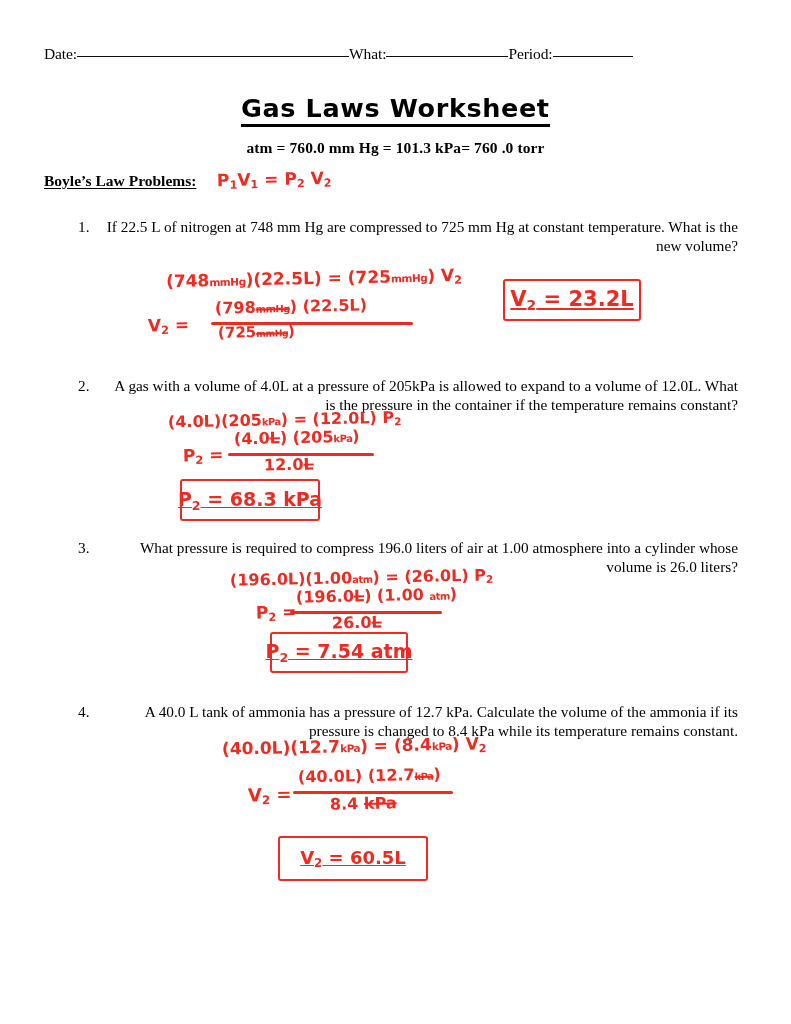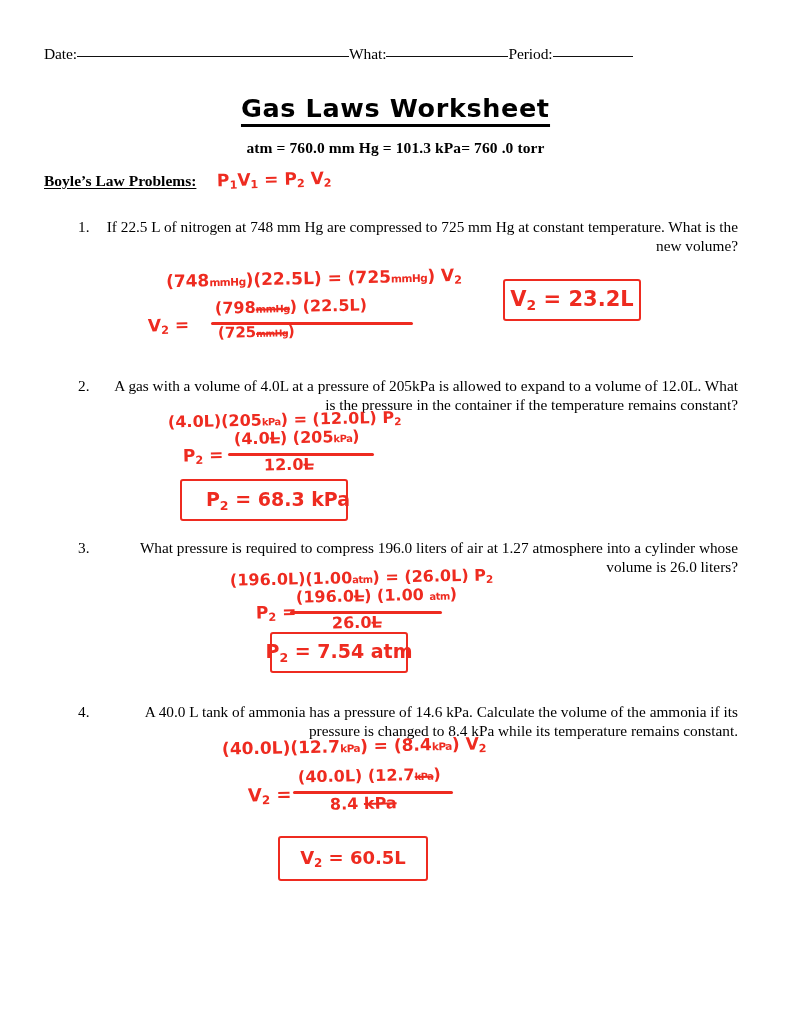--- a/index.html
+++ b/index.html
@@ -128,20 +128,21 @@
     position: absolute;
     border: 2.8px solid #ee2b20;
     border-radius: 3px;
     color: #ee2b20;
     font-family: "DejaVu Sans", sans-serif;
     font-weight: bold;
     white-space: nowrap;
     display: flex;
     align-items: center;
     justify-content: center;
+    text-decoration: underline;
   }
   .answer-box sub { font-size: 0.66em; vertical-align: -0.28em; }
 </style>
 </head>
 <body>
 
 <div class="header-row">
   <span>Date:</span><span class="blank blank-name"></span><span>What:</span><span class="blank blank-date"></span><span>Period:</span><span class="blank blank-period"></span>
 </div>
 
@@ -184,46 +185,46 @@
 <div class="hand hand-skew" style="left:168px; top:412px; font-size:16px;">
   (4.0L)(205<span class="sm">kPa</span>) = (12.0L) P<sub>2</sub>
 </div>
 <div class="hand hand-skew" style="left:183px; top:447px; font-size:17px;">P<sub>2</sub> =</div>
 <div class="hand hand-skew" style="left:234px; top:430px; font-size:16px;">
   (4.0<span class="strike">L</span>) (205<span class="sm">kPa</span>)
 </div>
 <div class="frac-bar" style="left:228px; top:453px; width:146px;"></div>
 <div class="hand hand-skew" style="left:264px; top:457px; font-size:16px;">12.0<span class="strike">L</span></div>
 
-<div class="answer-box" style="left:180px; top:479px; width:136px; height:38px; font-size:19px;padding-left:28px;">
+<div class="answer-box" style="left:180px; top:479px; width:136px; height:38px; font-size:19px;">
   <span>P<sub>2</sub> = 68.3 kPa</span>
 </div>
 
 <div class="problem" style="top:538px;">
   <span class="num">3.</span>
-  <span class="ptext">What pressure is required to compress 196.0 liters of air at 1.27 atmosphere into a cylinder whose volume is 26.0 liters?</span>
+  <span class="ptext">What pressure is required to compress 196.0 liters of air at 1.00 atmosphere into a cylinder whose volume is 26.0 liters?</span>
 </div>
 
 <div class="hand hand-skew" style="left:230px; top:570px; font-size:16px;">
   (196.0L)(1.00<span class="sm">atm</span>) = (26.0L) P<sub>2</sub>
 </div>
 <div class="hand hand-skew" style="left:256px; top:604px; font-size:17px;">P<sub>2</sub> =</div>
 <div class="hand hand-skew" style="left:296px; top:588px; font-size:16px;">
   (196.0<span class="strike">L</span>) (1.00 <span class="sm">atm</span>)
 </div>
 <div class="frac-bar" style="left:290px; top:611px; width:152px;"></div>
 <div class="hand hand-skew" style="left:332px; top:615px; font-size:16px;">26.0<span class="strike">L</span></div>
 
 <div class="answer-box" style="left:270px; top:632px; width:134px; height:37px; font-size:19px;text-align:center;">
   <span>P<sub>2</sub> = 7.54 atm</span>
 </div>
 
 <div class="problem" style="top:702px;">
   <span class="num">4.</span>
-  <span class="ptext">A 40.0 L tank of ammonia has a pressure of 14.6 kPa. Calculate the volume of the ammonia if its pressure is changed to 8.4 kPa while its temperature remains constant.</span>
+  <span class="ptext">A 40.0 L tank of ammonia has a pressure of 12.7 kPa. Calculate the volume of the ammonia if its pressure is changed to 8.4 kPa while its temperature remains constant.</span>
 </div>
 
 <div class="hand hand-skew" style="left:222px; top:738px; font-size:17px;">
   (40.0L)(12.7<span class="sm">kPa</span>) = (8.4<span class="sm">kPa</span>) V<sub>2</sub>
 </div>
 <div class="hand hand-skew" style="left:248px; top:786px; font-size:18px;">V<sub>2</sub> =</div>
 <div class="hand hand-skew" style="left:298px; top:768px; font-size:16px;">
   (40.0L) (12.7<span class="sm strike">kPa</span>)
 </div>
 <div class="frac-bar" style="left:293px; top:791px; width:160px;"></div>

